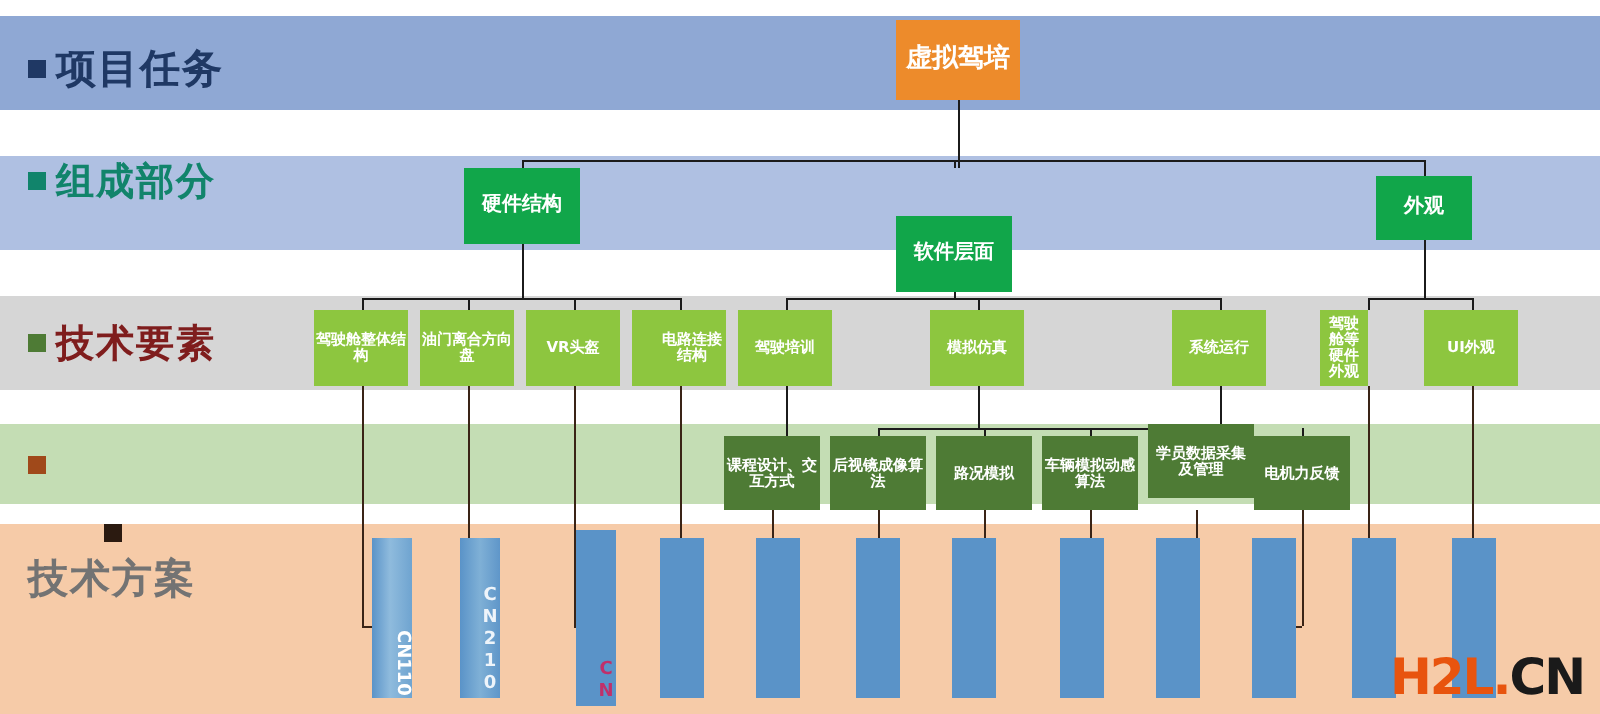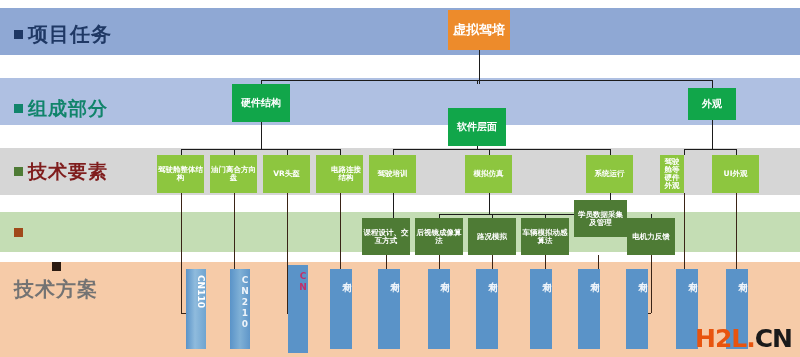--- a/index.html
+++ b/index.html
@@ -17,21 +17,21 @@
     position:absolute;left:14px;
     display:flex;align-items:center;gap:5px;
     font-weight:bold;white-space:nowrap;
     letter-spacing:1px;
   }
   .band-bullet{display:inline-block;width:9px;height:9px;}
 
   
   .node{
     position:absolute;
-    display:flex;align-items:center;justify-content:flex-start;
+    display:flex;align-items:center;justify-content:flex-end;
     text-align:center;
     color:#ffffff;
     line-height:1.05;
     box-sizing:border-box;
     padding:1px 1px;
     overflow:hidden;
   }
   .node span{display:block;width:100%;}
 
   .n-root{background:#ED8B2B;font-size:13px;font-weight:bold;}
@@ -76,21 +76,21 @@
 
 <div id="stage">
 
   <div id="bands">
       <div class="band" style="top: 8px; height: 47px; background: rgb(143, 168, 212);"></div>
       <div class="band-label" style="top: 8px; height: 52px; color: rgb(31, 56, 100); font-size: 20px;">
         <span class="band-bullet" style="background: rgb(31, 56, 100);"></span>
         <span>项目任务</span>
       </div>
       <div class="band" style="top: 78px; height: 47px; background: rgb(175, 192, 226);"></div>
-      <div class="band-label" style="top: 78px; height: 61px; color: rgb(17, 132, 107); font-size: 19px;">
+      <div class="band-label" style="top: 60px; height: 61px; color: rgb(17, 132, 107); font-size: 19px;">
         <span class="band-bullet" style="background: rgb(17, 132, 107);"></span>
         <span>组成部分</span>
       </div>
       <div class="band" style="top: 148px; height: 47px; background: rgb(214, 214, 214);"></div>
       <div class="band-label" style="top: 148px; height: 47px; color: #7f1d1d; font-size: 19px;">
         <span class="band-bullet" style="background: rgb(78, 123, 53);"></span>
         <span>技术要素</span>
       </div>
       <div class="band" style="top: 212px; height: 40px; background: rgb(196, 221, 180);"></div>
       <div class="band-label" style="top: 212px; height: 40px; color: rgb(160, 73, 26); font-size: 17px;">
@@ -204,21 +204,21 @@
       </div>
       <div class="node n-l4" style="left: 415px; top: 218px; width: 48px; height: 37px;">
         <span>后视镜成像算法</span>
       </div>
       <div class="node n-l4" style="left: 468px; top: 218px; width: 48px; height: 37px;">
         <span>路况模拟</span>
       </div>
       <div class="node n-l4" style="left: 521px; top: 218px; width: 48px; height: 37px;">
         <span>车辆模拟动感算法</span>
       </div>
-      <div class="node n-l4" style="left: 574px; top: 200px; width: 53px; height: 37px;">
+      <div class="node n-l4" style="left: 574px; top: 212px; width: 53px; height: 37px;">
         <span>学员数据采集及管理</span>
       </div>
       <div class="node n-l4" style="left: 627px; top: 218px; width: 48px; height: 37px;">
         <span>电机力反馈</span>
       </div>
       <div class="node n-leaf code" style="left: 186px; top: 269px; width: 20px; height: 80px;">
         <span>CN110</span>
       </div>
       <div class="node n-leaf code2" style="left: 230px; top: 269px; width: 20px; height: 80px;">
         <span>CN210</span>

